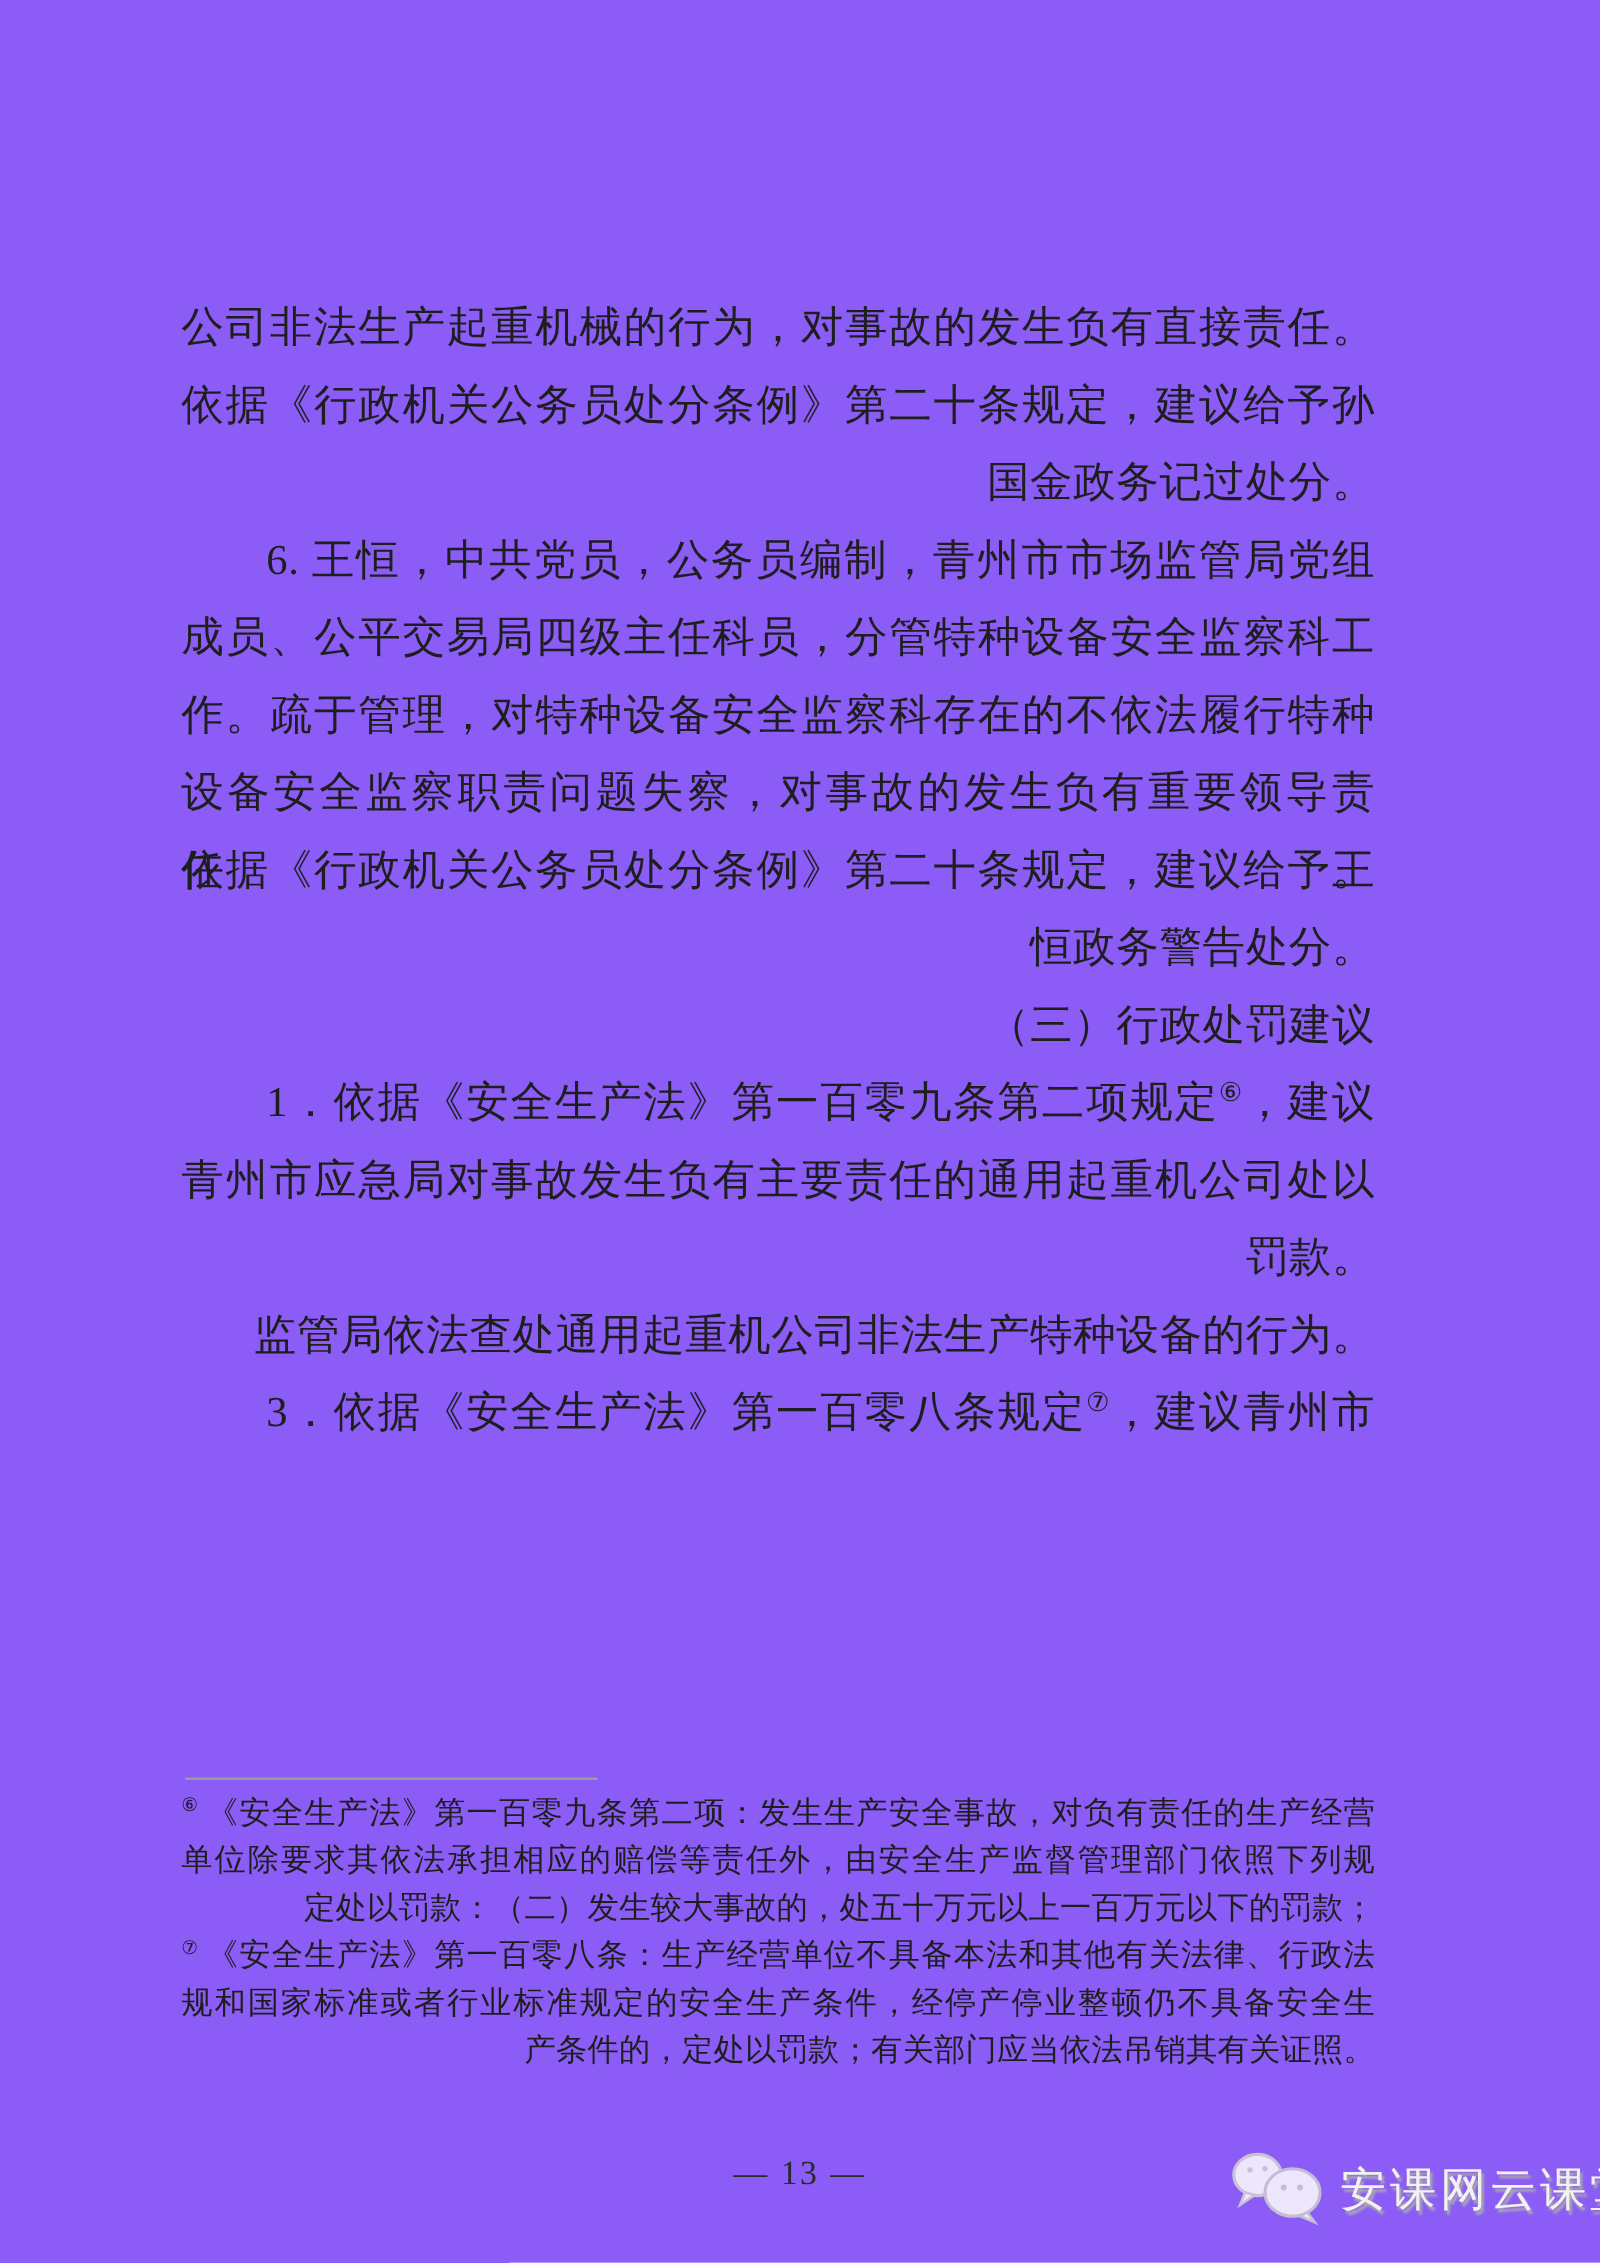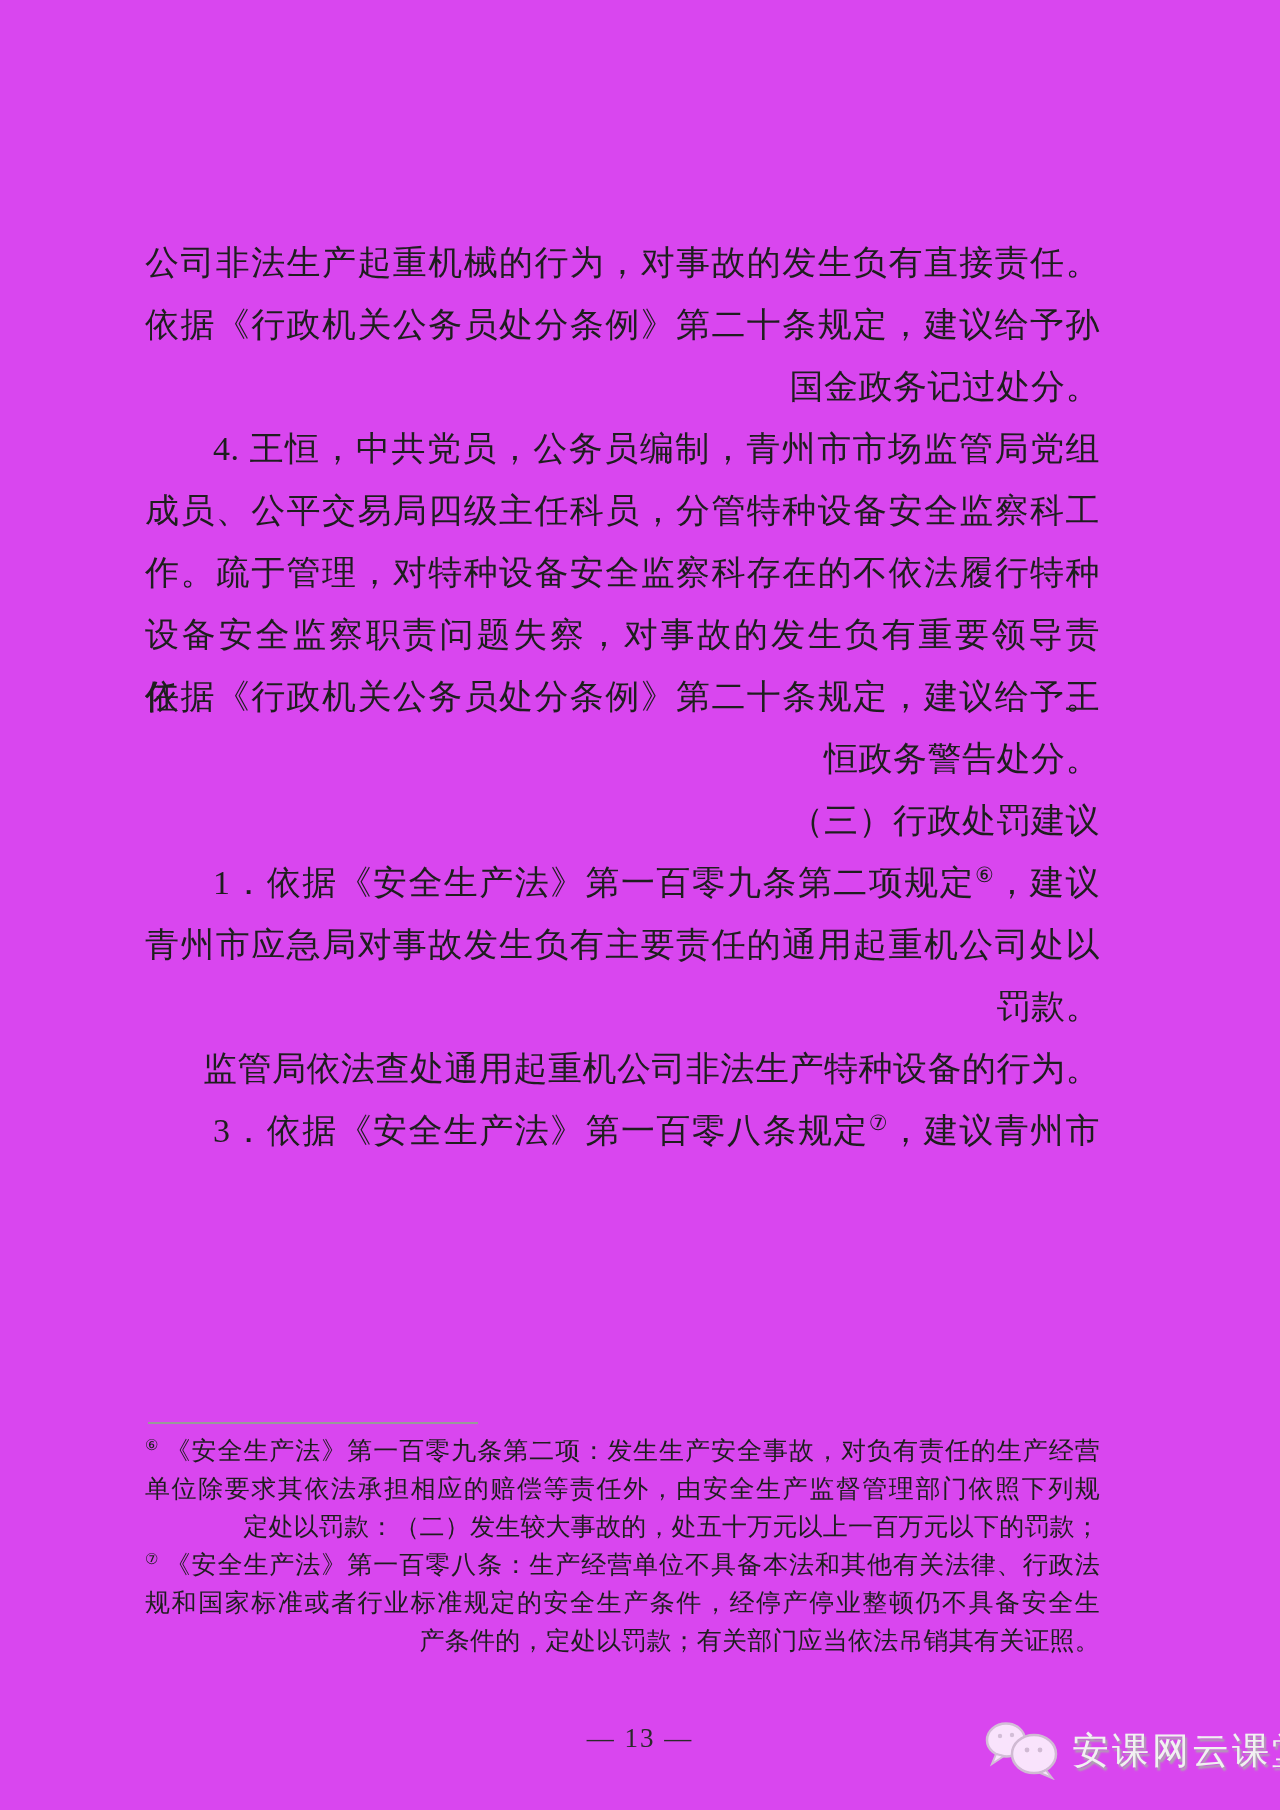--- a/index.html
+++ b/index.html
@@ -5,21 +5,21 @@
   html, body { margin: 0; padding: 0; }
   body {
     width: 1280px; height: 1810px;
     background: #ffffff;
     font-family: "Liberation Serif", "DejaVu Serif", serif;
     color: #1e1e1e;
   }
   .page {
     position: relative;
     width: 1280px; height: 1810px;
-    background: #d946ef;
+    background: #8b5cf6;
     overflow: hidden;
   }
   
   .body-text {
     position: absolute;
     left: 145px; top: 232px;
     width: 955px;
   }
   .line {
     height: 62px;
@@ -99,21 +99,21 @@
 </style>
 </head>
 <body>
 
 <div class="page">
 
   <div class="body-text">
     <div class="line j">公司非法生产起重机械的行为，对事故的发生负有直接责任。</div>
     <div class="line j">依据《行政机关公务员处分条例》第二十条规定，建议给予孙</div>
     <div class="line l">国金政务记过处分。</div>
-    <div class="line j indent">4. 王恒，中共党员，公务员编制，青州市市场监管局党组</div>
+    <div class="line j indent">6. 王恒，中共党员，公务员编制，青州市市场监管局党组</div>
     <div class="line j">成员、公平交易局四级主任科员，分管特种设备安全监察科工</div>
     <div class="line j">作。疏于管理，对特种设备安全监察科存在的不依法履行特种</div>
     <div class="line j">设备安全监察职责问题失察，对事故的发生负有重要领导责任。</div>
     <div class="line j">依据《行政机关公务员处分条例》第二十条规定，建议给予王</div>
     <div class="line l">恒政务警告处分。</div>
     <div class="line l indent-h">（三）行政处罚建议</div>
     <div class="line j indent"><span>1．依据《安全生产法》第一百零九条第二项规定</span><span class="sup">⑥</span><span>，建议</span></div>
     <div class="line j">青州市应急局对事故发生负有主要责任的通用起重机公司处以</div>
     <div class="line l">罚款。</div>
     <div class="line l">监管局依法查处通用起重机公司非法生产特种设备的行为。</div>

